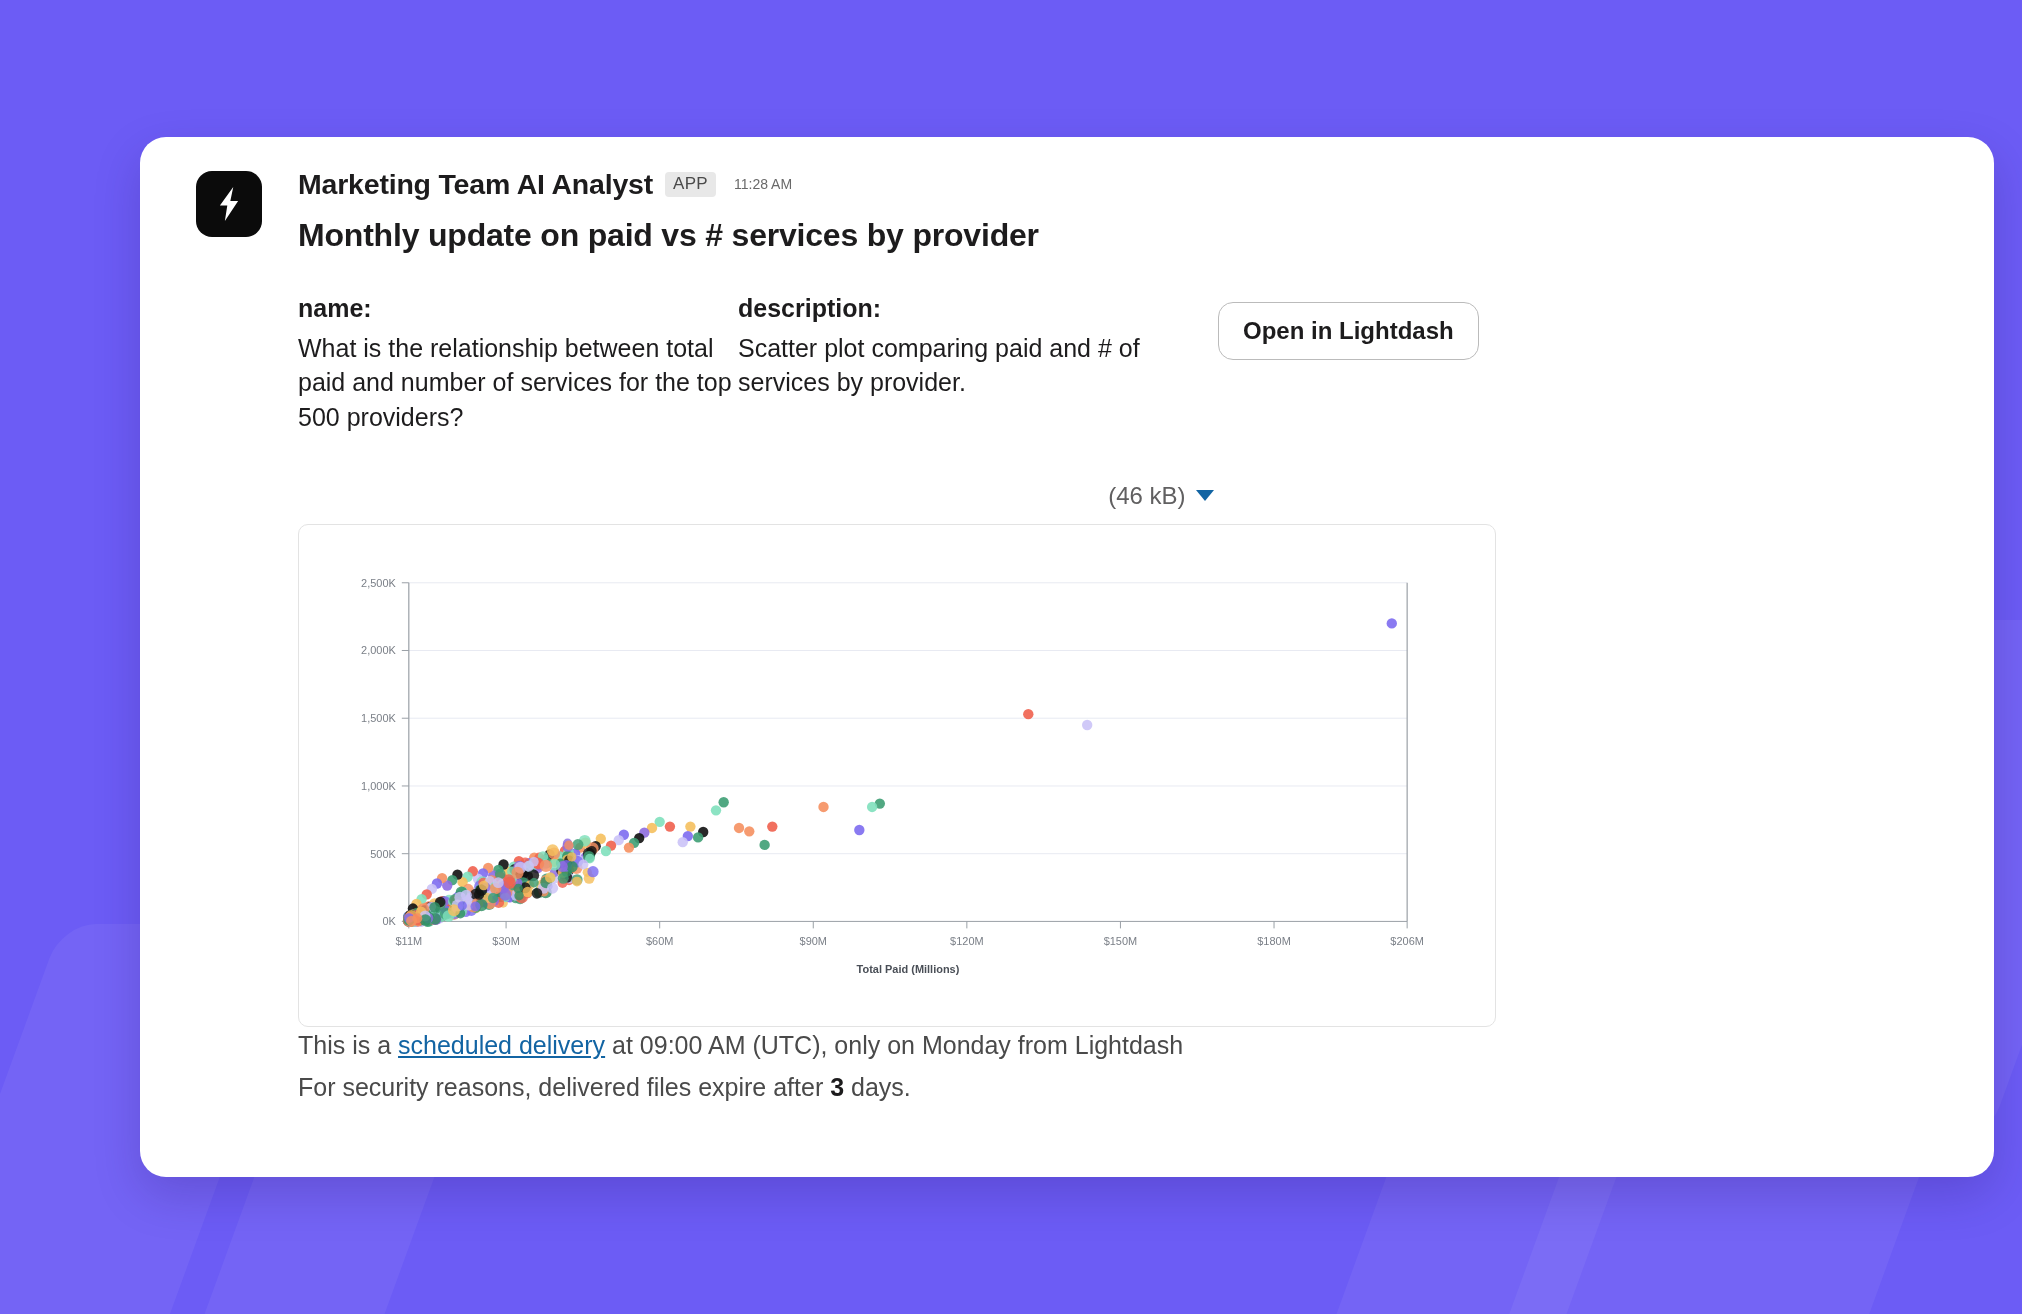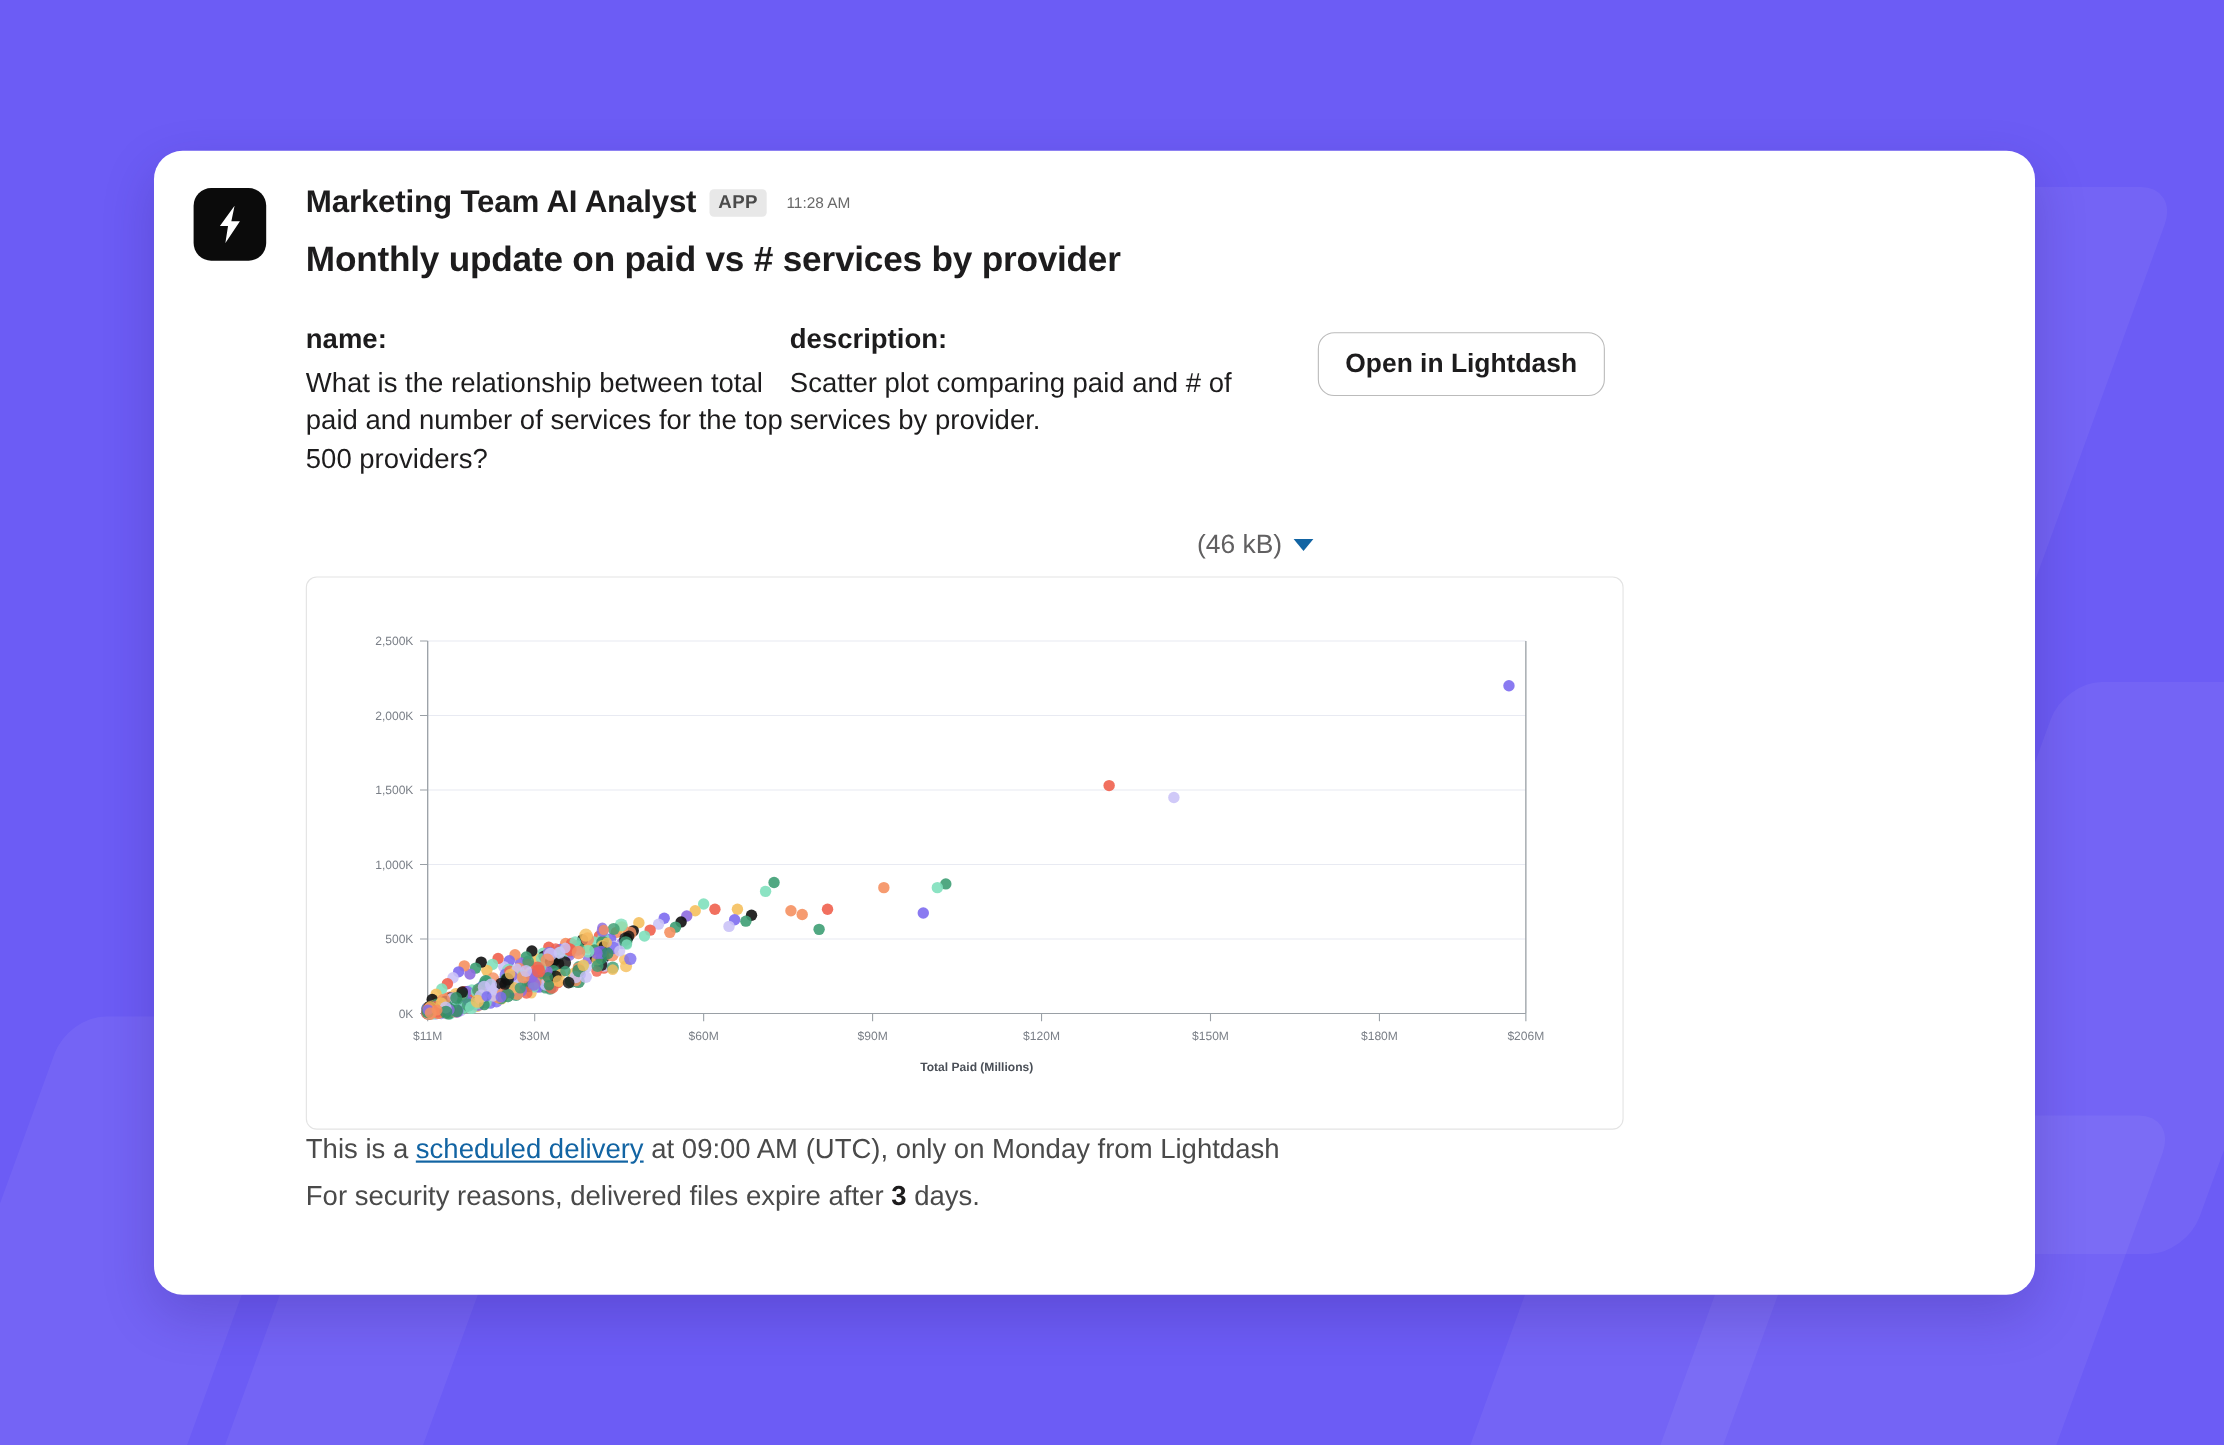--- a/index.html
+++ b/index.html
@@ -24,25 +24,25 @@
   .sh2 { width: 300px; height: 520px; right: -60px;  top: 620px;  transform: skewX(-20deg); }
   .sh3 { width: 360px; height: 420px; right: 120px;  bottom: -120px; transform: skewX(-20deg); }
   .sh4 { width: 250px; height: 560px; left: -40px;   bottom: -170px; transform: skewX(-20deg); }
   .sh5 { width: 230px; height: 300px; right: 430px;  bottom: -80px;  transform: skewX(-20deg); }
   .sh6 { width: 180px; height: 330px; left: 210px;   bottom: -150px; transform: skewX(-20deg); }
 
   
   #message-card {
     position: absolute;
     left: 140px; top: 137px;
-    width: 1710px; height: 1040px;
+    width: 1854px; height: 1040px;
     background: #ffffff;
     border-radius: 26px;
     box-shadow: 0 18px 46px rgba(40,20,110,0.22);
-    padding: 30px 42px 0 36px;
+    padding: 30px 42px 0 56px;
   }
 
   
   .msg-header { display: flex; align-items: flex-start; }
   #app-avatar {
     width: 66px; height: 66px;
     background: #0b0b0b;
     border-radius: 16px;
     flex: 0 0 auto;
     display: flex; align-items: center; justify-content: center;
@@ -51,21 +51,21 @@
   #app-avatar svg { width: 30px; height: 34px; display: block; }
   .header-body { margin-left: 36px; flex: 1 1 auto; }
   .author-line { display: flex; align-items: center; height: 34px; }
   .author-name {
     font-size: 28.5px; font-weight: 700; color: #1d1c1d;
     letter-spacing: -0.2px;
   }
   .app-badge {
     margin-left: 12px;
     background: #e8e8e8; color: #4a4a4a;
-    font-size: 17px; font-weight: 700;
+    font-size: 17px; font-weight: 400;
     padding: 2px 8px 3px 8px; border-radius: 4px;
     letter-spacing: 0.3px;
   }
   .timestamp { margin-left: 18px; font-size: 14px; color: #696969; }
 
   .msg-title {
     margin-top: 16px;
     font-size: 32px; font-weight: 700; color: #1d1c1d;
     letter-spacing: -0.2px;
   }

